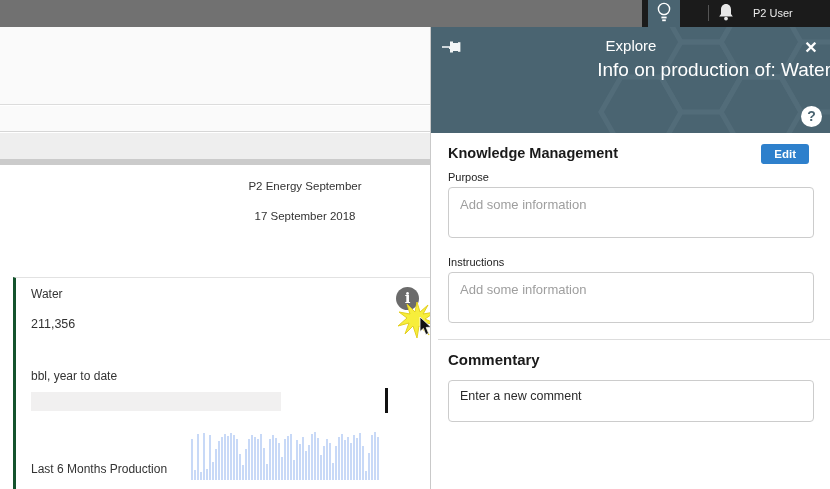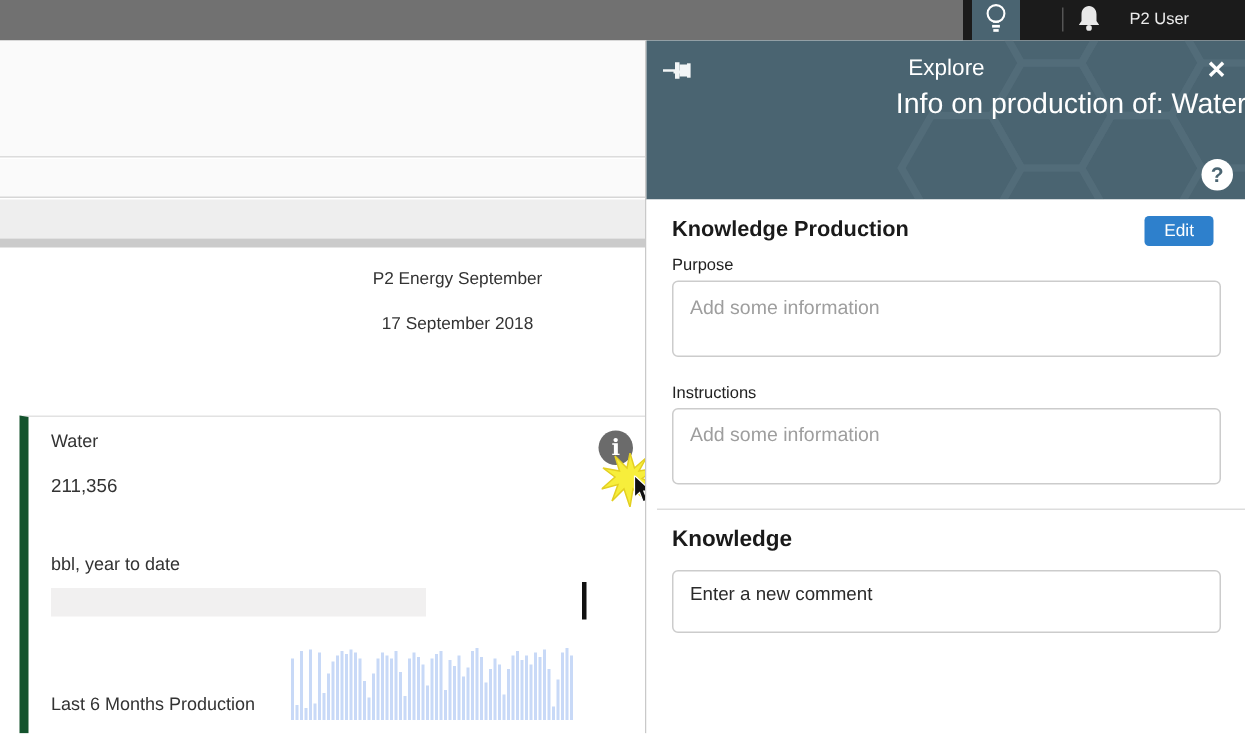--- a/index.html
+++ b/index.html
@@ -18,21 +18,21 @@
   
   .band1 { position:absolute; left:0; top:27px; width:430px; height:78px; background:#fafafa; border-bottom:1px solid #dcdcdc; }
   .band2 { position:absolute; left:0; top:106px; width:430px; height:26px; background:#fafafa; border-bottom:1px solid #d6d6d6; }
   .band3 { position:absolute; left:0; top:133px; width:430px; height:26px; background:#eeeeee; }
   .band4 { position:absolute; left:0; top:159px; width:430px; height:6px; background:#cbcbcb; }
 
   .report-company { position:absolute; left:305px; top:180px; transform:translateX(-50%); font-size:11.5px; color:#333; white-space:nowrap; }
   .report-date { position:absolute; left:305px; top:210px; transform:translateX(-50%); font-size:11.5px; color:#333; white-space:nowrap; }
 
   
-  .kpi-card { position:absolute; left:13px; top:277px; width:417px; height:212px; background:#fff; border-top:1px solid #e2e2e2; border-left:6px solid #14532d; }
+  .kpi-card { position:absolute; left:13px; top:277px; width:417px; height:212px; background:#fff; border-top:1px solid #e2e2e2; border-left:3px solid #14532d; }
   .kpi-title { position:absolute; left:15px; top:9px; font-size:12px; color:#333; }
   .kpi-value { position:absolute; left:15px; top:39px; font-size:12.5px; color:#333; }
   .kpi-unit  { position:absolute; left:15px; top:91px; font-size:12px; color:#333; }
   .kpi-progress { position:absolute; left:15px; top:114px; width:250px; height:19px; background:#f1f0f0; }
   .kpi-target { position:absolute; left:369px; top:110px; width:3px; height:25px; background:#111; }
   .kpi-spark-label { position:absolute; left:15px; top:150px; font-size:12px; color:#333;margin-top:34px; }
   .sparkline { position:absolute; left:175px; top:150px; width:190px; height:52px; display:flex; align-items:flex-end; gap:1px; overflow:hidden; }
   .spark-bar { width:2px; flex:0 0 2px; background:#c8d9f7; }
 
   .info-btn { position:absolute; left:380px; top:9px; width:23px; height:23px; border-radius:50%; background:#6b6b6b; border:none; color:#fff; cursor:pointer; font-family:"DejaVu Serif",serif; font-weight:bold; font-size:15px; line-height:21px; text-align:center; }
@@ -44,21 +44,21 @@
   .panel-header { position:absolute; left:0; top:0; width:400px; height:106px; background:#4a6471; overflow:hidden; }
   .hex-pattern { position:absolute; right:0; top:0; }
   .pin-btn { position:absolute; left:8px; top:10px; width:26px; height:22px; background:transparent; border:none; cursor:pointer; }
   .panel-title { position:absolute; left:0; top:10px; width:100%; text-align:center; font-size:15px; color:#fff; }
   .close-btn { position:absolute; right:7px; top:7px; width:26px; height:26px; background:transparent; border:none; color:#fff; font-size:16px; font-weight:bold; cursor:pointer; }
   .panel-subtitle { position:absolute; left:0; top:32px; width:100%; text-align:right; font-size:19px; color:#fff; }
   .help-btn { position:absolute; right:9px; bottom:6px; width:21px; height:21px; border-radius:50%; background:#fff; border:none; color:#4a6471; font-size:14px; font-weight:bold; line-height:21px; text-align:center; cursor:pointer; padding:0; }
 
   .panel-body { position:absolute; left:0; top:106px; width:400px; height:356px; background:#fff; }
   .km-heading { position:absolute; left:17px; top:12px; font-size:14.5px; font-weight:bold; color:#1a1a1a; }
-  .edit-btn { position:absolute; right:22px; top:11px; height:20px; padding:0 13px; background:#2e80cc; color:#fff; border:none; border-radius:3px; font-size:11.5px; cursor:pointer; }
+  .edit-btn { position:absolute; right:22px; top:11px; height:20px; padding:0 13px; background:#2e80cc; color:#fff; border:none; border-radius:3px; font-size:11.5px; cursor:pointer;font-weight:bold; }
   .field-label { position:absolute; left:17px; font-size:11px; color:#222; }
   .purpose-label { top:38px; }
   .instr-label { top:123px; }
   .ta { position:absolute; left:17px; width:366px; height:51px; border:1px solid #ccc; border-radius:4px; padding:9px 11px; font-family:"Liberation Sans",sans-serif; font-size:13px; color:#333; resize:none; outline:none; background:#fff; }
   .ta::placeholder { color:#9e9e9e; }
   .purpose-ta { top:54px; }
   .instr-ta { top:139px; }
   .section-divider { position:absolute; left:7px; right:0; top:206px; border-top:1px solid #ddd; }
   .commentary-heading { position:absolute; left:17px; top:218px; font-size:15px; font-weight:bold; color:#1a1a1a; }
   .comment-input { position:absolute; left:17px; top:247px; width:366px; height:42px; border:1px solid #ccc; border-radius:4px; padding:8px 11px; font-family:"Liberation Sans",sans-serif; font-size:12.5px; color:#222; resize:none; outline:none; }
@@ -212,29 +212,29 @@
           </svg>
         </span>
       </button>
       <div class="panel-title">Explore</div>
       <button class="close-btn">✕</button>
       <div class="panel-subtitle">Info on production of: Water</div>
       <button class="help-btn">?</button>
     </header>
 
     <div class="panel-body">
-      <div class="km-heading">Knowledge Production</div>
+      <div class="km-heading">Knowledge Management</div>
       <button class="edit-btn">Edit</button>
 
       <div class="field-label purpose-label">Purpose</div>
       <textarea class="ta purpose-ta" placeholder="Add some information" style=""></textarea>
 
       <div class="field-label instr-label">Instructions</div>
       <textarea class="ta instr-ta" placeholder="Add some information" style=""></textarea>
 
       <div class="section-divider"></div>
 
-      <div class="commentary-heading">Knowledge</div>
+      <div class="commentary-heading">Commentary</div>
       <textarea class="comment-input" placeholder="Enter a new comment" style=""></textarea>
     </div>
   </aside>
 
 </div>
 
 </body></html>

